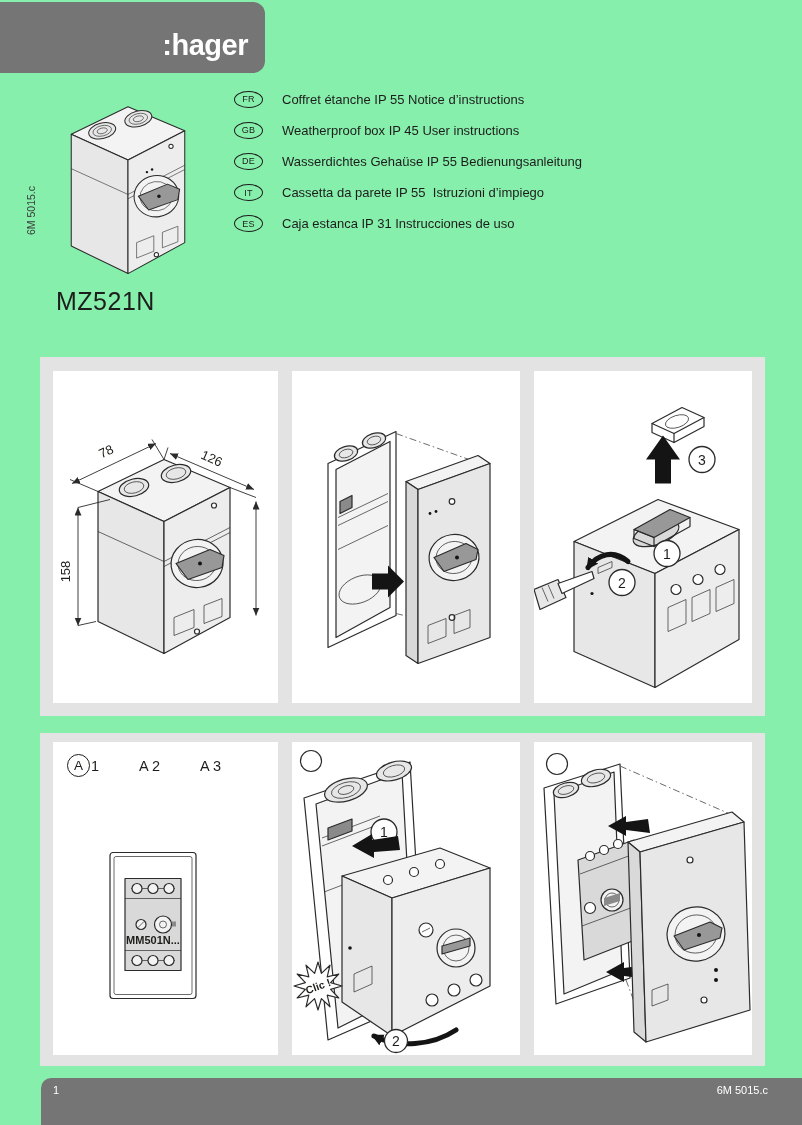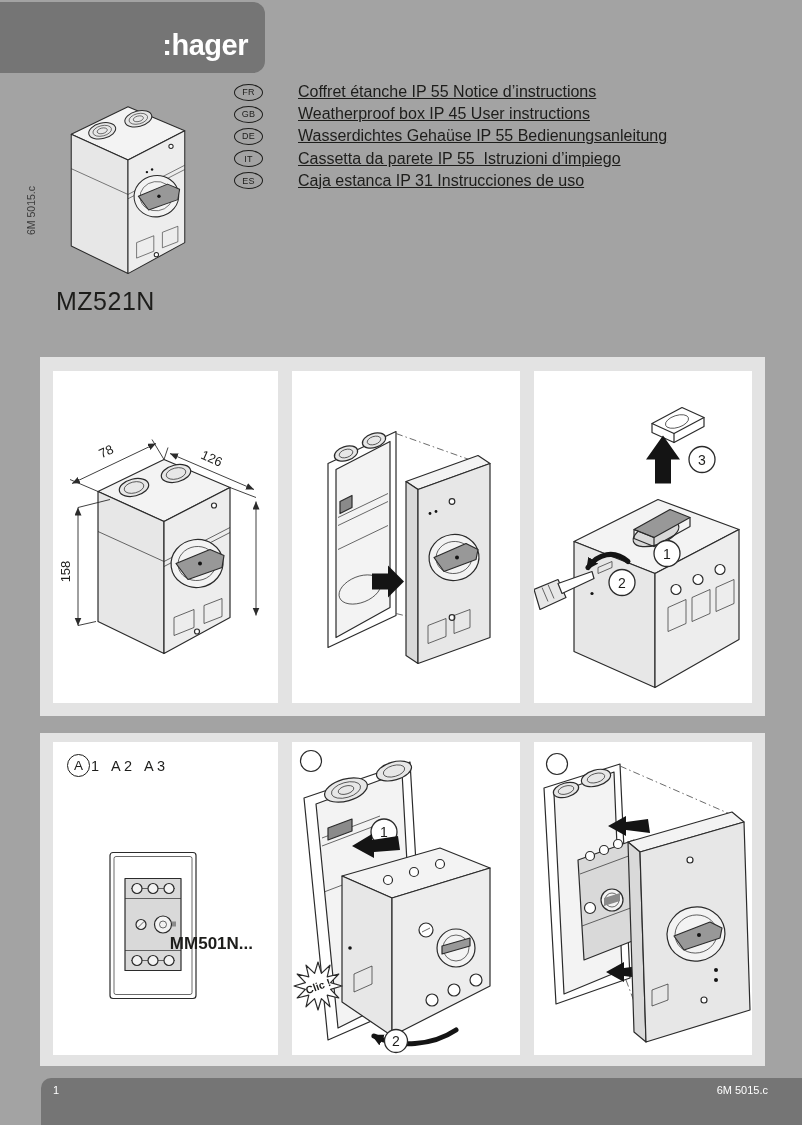--- a/index.html
+++ b/index.html
@@ -1,52 +1,52 @@
 <!DOCTYPE html>
 <html><head>
 <meta charset="utf-8">
 <style>
   html,body{margin:0;padding:0;background:#fff;}
-  .page{position:relative;width:802px;height:1125px;background:#a3a3a3;overflow:hidden;
+  .page{position:relative;width:802px;height:1125px;background:#86efac;overflow:hidden;
         font-family:"Liberation Sans",sans-serif;color:#1d1d1b;}
   
   .banner{position:absolute;left:0;top:2px;width:265px;height:71px;background:#757575;
           border-radius:0 12px 12px 0;}
   .banner .logo{position:absolute;right:17px;bottom:11px;color:#fff;font-weight:700;
           font-size:29px;letter-spacing:-0.5px;}
   .vref{position:absolute;left:-9px;top:204px;width:80px;height:13px;text-align:center;
         font-size:10.5px;color:#3c3c3c;transform:rotate(-90deg);}
   .product-fig{position:absolute;left:42px;top:86px;}
-  .lang-list{position:absolute;left:234px;top:84px;display:flex;flex-direction:column;gap:6px;justify-content:center;}
+  .lang-list{position:absolute;left:234px;top:91px;display:flex;flex-direction:column;gap:15px;justify-content:center;}
   .lang-row{display:flex;align-items:center;height:16.2px;}
   .lang-badge{width:27px;height:15px;border:1.4px solid #1d1d1b;border-radius:50%;
         display:flex;align-items:center;justify-content:center;font-size:9px;
         letter-spacing:.2px;flex:0 0 auto;}
-  .lang-text{margin-left:35px;font-size:16px;white-space:pre;text-decoration:underline;}
+  .lang-text{margin-left:19px;font-size:13px;white-space:pre;}
   .prodcode{position:absolute;left:56px;top:287px;font-size:25px;letter-spacing:.5px;}
   
   .panel{position:absolute;left:40px;width:725px;background:#e3e3e3;}
   .panel-top{top:357px;height:359px;}
   .panel-bottom{top:733px;height:333px;}
   .cell{position:absolute;background:#fff;}
   .panel-top .cell{top:14px;height:332px;}
   .panel-bottom .cell{top:9px;height:313px;}
   .c1{left:13px;width:225px;}
   .c2{left:252px;width:228px;}
   .c3{left:494px;width:218px;}
   .cell svg{display:block;width:100%;height:100%;}
   
   .acc-head{position:absolute;left:14px;top:12px;display:flex;align-items:center;font-size:14.5px;}
   .acc-circle{width:21px;height:21px;border:1.5px solid #1d1d1b;border-radius:50%;
         display:flex;align-items:center;justify-content:center;font-size:13.5px;margin-right:1px;}
   .acc-item{margin-left:0;}
-  .acc-item+.acc-item{margin-left:12px;}
+  .acc-item+.acc-item{margin-left:40px;}
   .acc-svg{position:absolute;left:0;top:30px;width:225px;height:156px;}
-  .acc-ref{position:absolute;left:0;top:192px;width:200px;text-align:right;
-        font-weight:700;font-size:17px;}
+  .acc-ref{position:absolute;left:0;top:192px;width:200px;text-align:center;
+        font-weight:700;font-size:11px;}
   
   .footer{position:absolute;left:41px;top:1078px;width:761px;height:47px;background:#757575;
         border-radius:10px 0 0 0;color:#fff;font-size:11px;}
   .footer .pnum{position:absolute;left:12px;top:6px;}
   .footer .dref{position:absolute;right:34px;top:6px;}
   
   .ln{fill:none;stroke:#2b2b2b;stroke-width:1.2;stroke-linejoin:round;stroke-linecap:round;}
   .lnt{fill:none;stroke:#2b2b2b;stroke-width:.7;stroke-linejoin:round;}
   .dim{fill:none;stroke:#2b2b2b;stroke-width:.9;}
   .dd{fill:none;stroke:#5a5a5a;stroke-width:.9;stroke-dasharray:7 3 1.5 3;}

